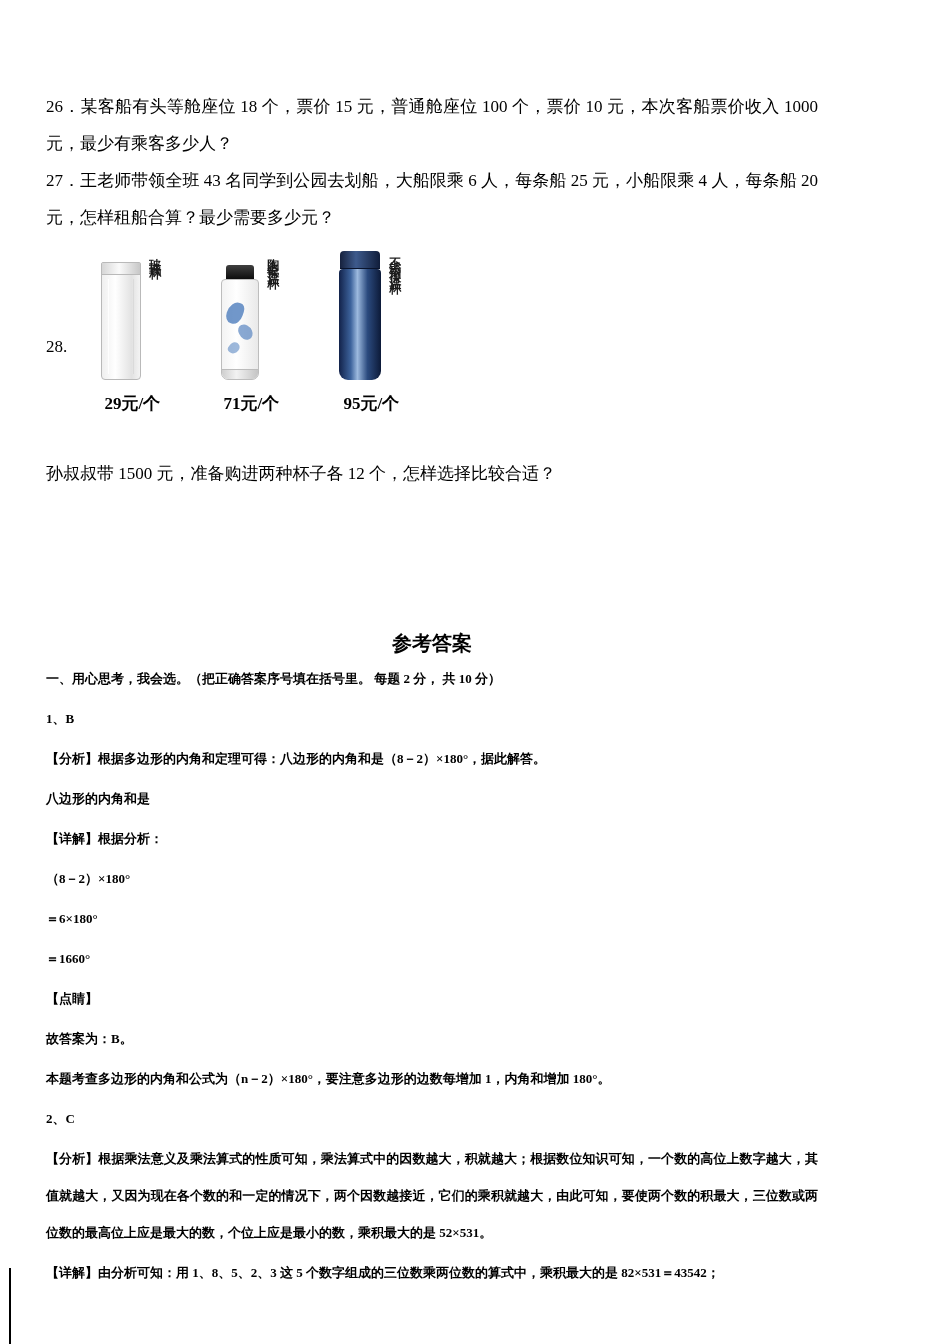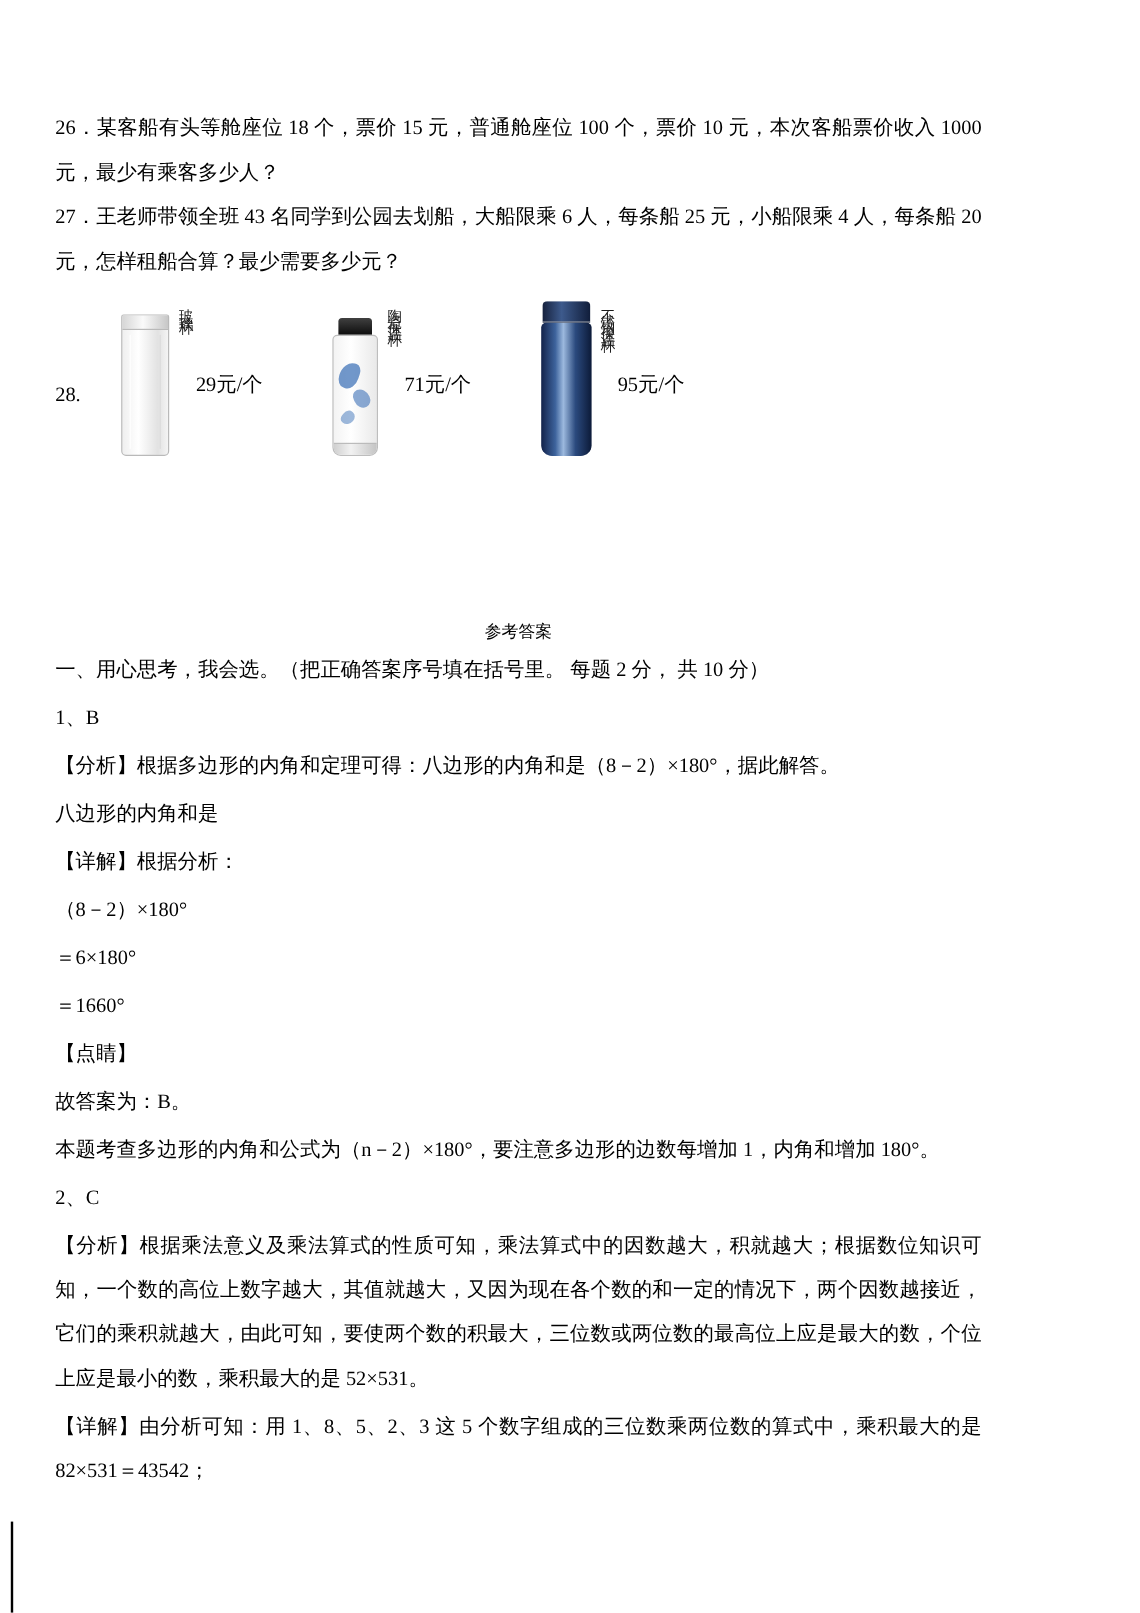--- a/index.html
+++ b/index.html
@@ -2,27 +2,27 @@
 <html><head>
 <meta charset="utf-8">
 <style>
   html,body { margin:0; padding:0; background:#ffffff; }
   body { width:950px; height:1344px; position:relative;
          font-family:"Liberation Serif","DejaVu Serif",serif; color:#000; }
   .doc { position:relative; width:862px; height:1344px; overflow:hidden; }
   .content { padding:88px 44px 0 46px; }
 
   p.q { margin:0; font-size:17px; line-height:37px; text-align:justify; }
-  p.ans { margin:3px 0 0 0; font-size:17px; line-height:37px; text-align:justify; }
+  p.ans { margin:3px 0 0 0; font-size:13px; line-height:37px; text-align:justify;font-weight:bold; }
 
   
   .figure { display:flex; align-items:center; margin:12px 0 0 0;text-align:right; }
   .q28-num { font-size:17px; margin-top:30px; }
   .cups { display:flex; gap:58px; margin-left:34px; align-items:flex-end; }
-  .cup-block { display:flex; flex-direction:row; align-items:center; }
+  .cup-block { display:flex; flex-direction:column; align-items:center;font-weight:bold; }
   .cup-wrap { display:flex; align-items:flex-end; height:132px; }
   .cup-label { align-self:flex-start; writing-mode:vertical-rl; text-orientation:upright;
                font-size:12px; letter-spacing:5px; margin-left:5px; color:#1a1a1a; }
   .price { margin-top:12px; font-size:17px; }
 
   .cup-col { display:flex; flex-direction:column; align-items:center; }
 
   
   .glass { width:40px; height:118px; position:relative; box-sizing:border-box;
            border:1px solid #b9b9b9; border-radius:2px 2px 4px 4px;
@@ -47,21 +47,21 @@
   .b2 { width:13px; height:16px; left:17px; top:44px; border-radius:40% 60% 45% 55%; transform:rotate(-24deg); opacity:.65; }
   .b3 { width:10px; height:12px; left:7px; top:62px; border-radius:50% 50% 60% 40%; transform:rotate(40deg); opacity:.55; }
 
   
   .s-cap { width:40px; height:17px; border-radius:4px 4px 0 0;
            background:linear-gradient(to right,#16213d,#3d5a8c 40%,#101d3a);
            border-bottom:1px solid #0a142c; }
   .s-body { width:42px; height:111px; border-radius:4px 4px 9px 9px; position:relative;
             background:linear-gradient(to right,#12224a,#3d639c 28%,#9cb9de 44%,#2b4a7e 68%,#0c1a38); }
 
-  .ref-title { margin:138px 0 0 0; text-align:center; font-size:14px; font-weight:normal; }
+  .ref-title { margin:138px 0 0 0; text-align:center; font-size:20px; font-weight:bold; }
   .sec-head { margin-top:34px; }
 
   .edge-line { position:absolute; left:9px; top:1268px; width:2px; height:76px; background:#000; }
 </style>
 </head>
 <body>
 
 <div class="doc">
   <div class="content">
 
@@ -102,20 +102,21 @@
               <div class="s-body"></div>
             </div>
             <div class="cup-label">不锈钢保温杯</div>
           </div>
           <div class="price">95元/个</div>
         </div>
 
       </div>
     </div>
 
+    <p class="q" style="margin-top:40px;">孙叔叔带 1500 元，准备购进两种杯子各 12 个，怎样选择比较合适？</p>
 
     <h2 class="ref-title">参考答案</h2>
 
     <p class="ans sec-head">一、用心思考，我会选。（把正确答案序号填在括号里。 每题 2 分， 共 10 分）</p>
 
     <p class="ans">1、B</p>
     <p class="ans">【分析】根据多边形的内角和定理可得：八边形的内角和是（8－2）×180°，据此解答。</p>
     <p class="ans">八边形的内角和是</p>
     <p class="ans">【详解】根据分析：</p>
     <p class="ans">（8－2）×180°</p>

